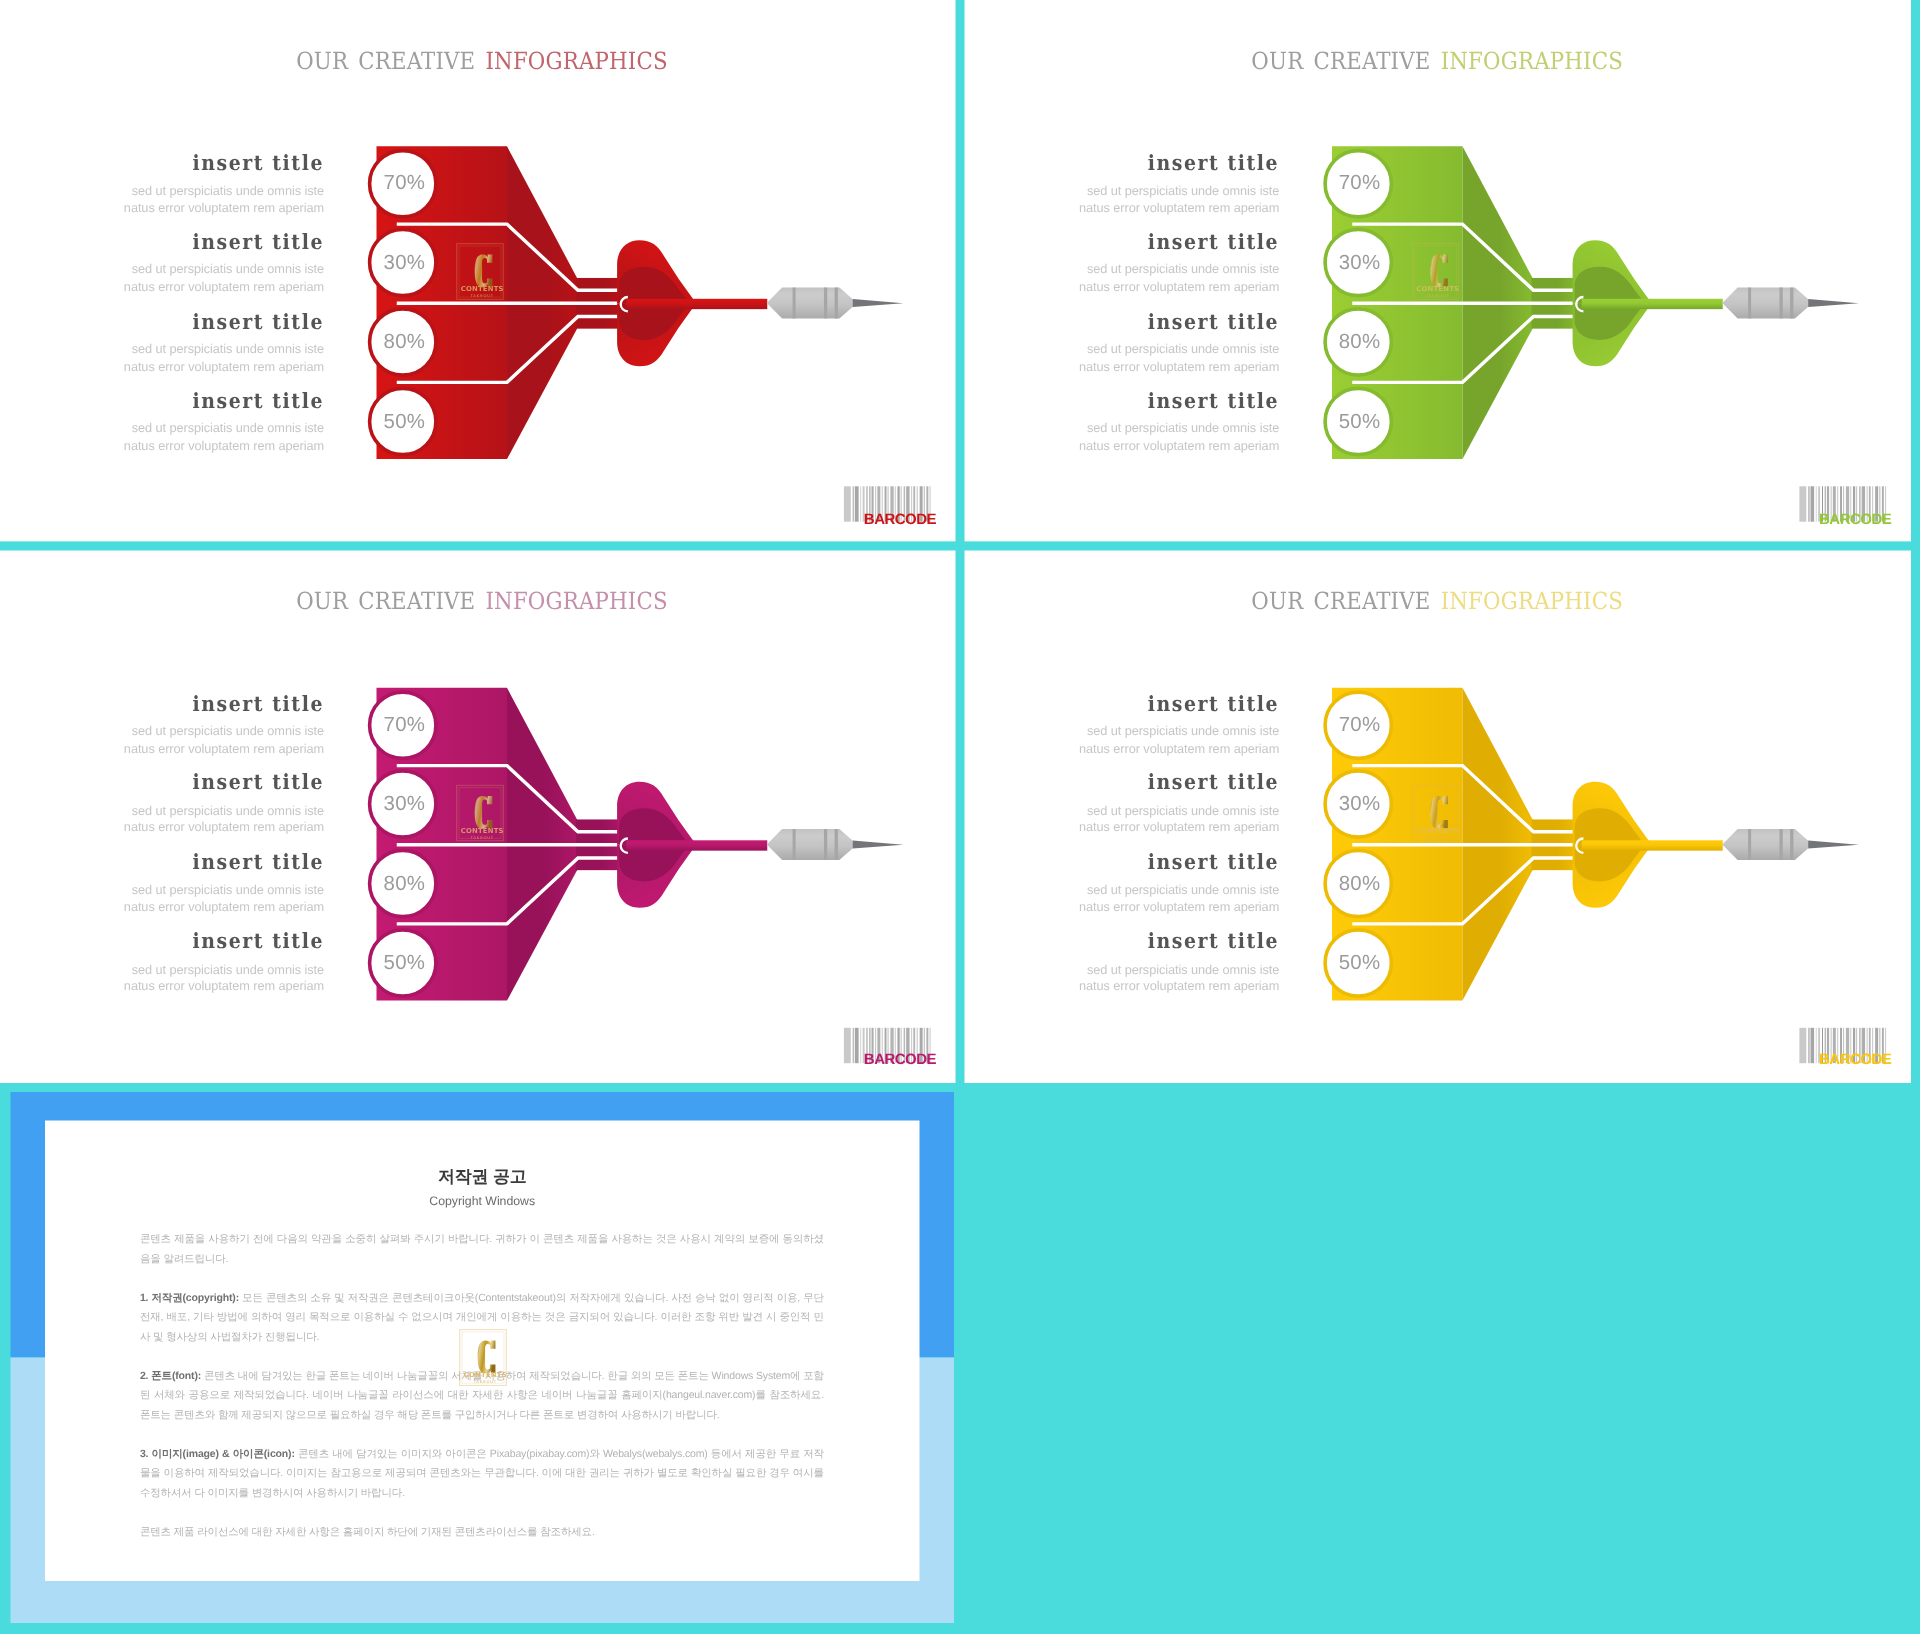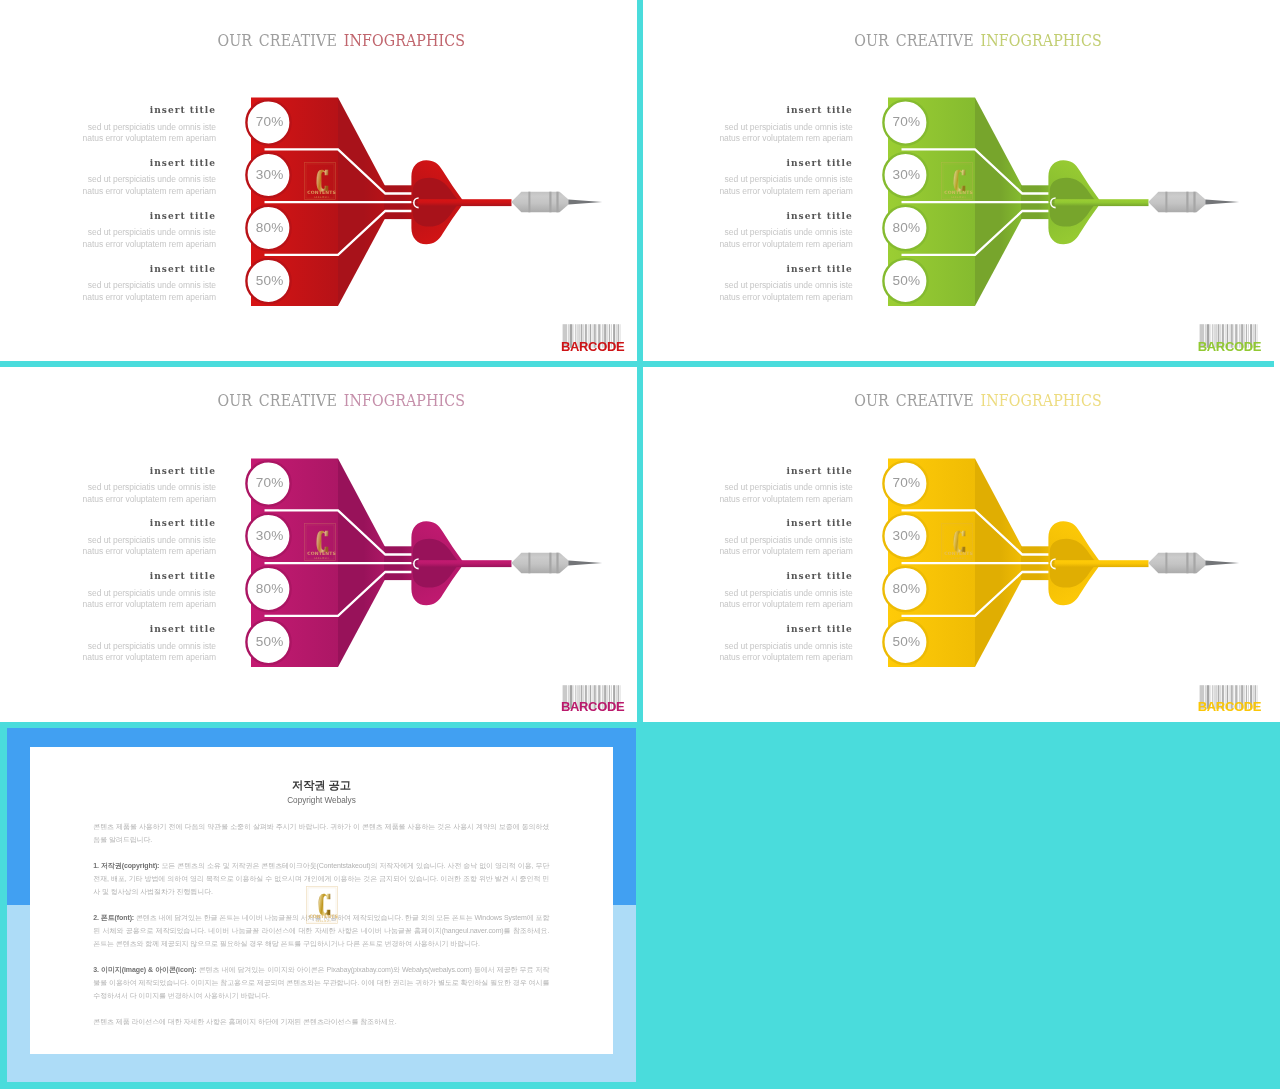--- a/index.html
+++ b/index.html
@@ -1,56 +1,56 @@
 <!DOCTYPE html>
 <html><head>
 <meta charset="utf-8">
 <style>
 
   html,body{margin:0;padding:0;}
   body{width:1280px;height:1089px;background:#4ADCDC;
        font-family:"Liberation Sans",sans-serif;overflow:hidden;}
   .stage{position:relative;width:1280px;height:1089px;background:#4ADCDC;}
-  .slide{position:absolute;background:#ffffff;overflow:hidden;padding-left:40px;}
+  .slide{position:absolute;background:#ffffff;overflow:hidden;}
   .sl-tl{left:0;top:0;width:637.6px;height:361.2px;}
   .sl-tr{left:636.8px;top:0;width:637.6px;height:361.2px;}
   .sl-bl{left:0;top:360.8px;width:637.6px;height:361.2px;}
   .sl-br{left:636.8px;top:360.8px;width:637.6px;height:361.2px;}
   .divider{position:absolute;background:#4ADCDC;}
   .dv-v{left:637.3px;top:0;width:6.2px;height:722px;}
   .dv-h{left:0;top:361.0px;width:1274.4px;height:6.2px;}
 
   .title{position:absolute;top:31.6px;left:2.5px;width:100%;text-align:center;
          font-family:"DejaVu Serif",serif;font-stretch:condensed;font-size:15.8px;
          letter-spacing:0.12px;word-spacing:2.1px;white-space:pre;line-height:17px;}
   .title .g{color:#9e9e9e;}
   .title .a{}
 
   .txtcol{position:absolute;left:19px;width:197px;text-align:right;}
-  .r-title{font-family:"DejaVu Serif",serif;font-stretch:condensed;font-size:10px;
+  .r-title{font-family:"DejaVu Serif",serif;font-stretch:condensed;font-size:14px;
            color:#555;letter-spacing:1.05px;line-height:11px;font-weight:bold;}
   .r-body{font-size:8.5px;color:#c6c6c6;line-height:11.6px;margin-top:6.6px;
           letter-spacing:-0.05px;}
 
   .graphic{position:absolute;left:0;top:0;width:637px;height:358px;}
   .graphic svg.dart,.graphic svg.circles{position:absolute;left:240px;top:88px;
         width:380px;height:240px;}
   .pct{position:absolute;text-align:center;font-size:13.6px;color:#9b9b9b;
        line-height:18px;letter-spacing:0.2px;}
   .wmbox{position:absolute;left:304.2px;top:162px;width:32px;height:38px;opacity:0.78;}
   .wmbox svg.wm{width:32px;height:38px;display:block;}
   .wm-w{font-family:"DejaVu Sans",sans-serif;font-weight:bold;font-size:6px;
         fill:#E0BB6E;letter-spacing:0.2px;}
   .wm-s{font-family:"DejaVu Sans",sans-serif;font-size:3.4px;
         fill:#DDB560;letter-spacing:0.7px;}
 
   .barcode{position:absolute;left:561px;top:322px;width:63px;height:28px;}
   .barcode svg.bc{position:absolute;inset:0;width:63px;height:28px;}
   .barcode .bl{position:absolute;left:0;right:0;bottom:-0.5px;text-align:right;
-               font-weight:bold;font-size:13px;letter-spacing:-0.35px;
+               font-weight:bold;font-size:10px;letter-spacing:-0.35px;
                line-height:9px;}
 
   .cpwrap{position:absolute;left:0;top:728px;width:637px;height:250px;}
   .cp-b1{position:absolute;left:7px;top:0;width:629px;height:176.5px;background:#41A0F2;}
   .cp-b2{position:absolute;left:7px;top:176.5px;width:629px;height:177px;background:#ADDCF7;}
   .cp-paper{position:absolute;left:29.7px;top:19.4px;width:583.6px;height:307px;
             background:#fff;}
   .cp-h1{position:absolute;left:0;right:0;top:29.5px;text-align:center;
          font-size:11.3px;font-weight:bold;color:#3b3b3b;letter-spacing:-0.1px;
          line-height:16px;}
@@ -661,21 +661,21 @@
         <div class="bl" style="color:#FBC606">BARCODE</div>
       </div>
     </div>
 <div class="divider dv-v"></div>
 <div class="divider dv-h"></div>
 <div class="cpwrap">
 <div class="cp-b1"></div>
 <div class="cp-b2"></div>
 <div class="cp-paper">
 <div class="cp-h1">저작권 공고</div>
-<div class="cp-h2">Copyright Webalys</div>
+<div class="cp-h2">Copyright Windows</div>
 <div class="cp-body">
 <p>콘텐츠 제품을 사용하기 전에 다음의 약관을 소중히 살펴봐 주시기 바랍니다. 귀하가 이 콘텐츠 제품을 사용하는 것은 사용시 계약의 보증에 동의하셨음을 알려드립니다.</p>
 <p><b>1. 저작권(copyright):</b><span> 모든 콘텐츠의 소유 및 저작권은 콘텐츠테이크아웃(Contentstakeout)의 저작자에게 있습니다. 사전 승낙 없이 영리적 이용, 무단전재, 배포, 기타 방법에 의하여 영리 목적으로 이용하실 수 없으시며 개인에게 이용하는 것은 금지되어 있습니다. 이러한 조항 위반 발견 시 중인적 민사 및 형사상의 사법절차가 진행됩니다.</span></p>
 <p><b>2. 폰트(font):</b><span> 콘텐츠 내에 담겨있는 한글 폰트는 네이버 나눔글꼴의 서체를 사용하여 제작되었습니다. 한글 외의 모든 폰트는 Windows System에 포함된 서체와 공용으로 제작되었습니다. 네이버 나눔글꼴 라이선스에 대한 자세한 사항은 네이버 나눔글꼴 홈페이지(hangeul.naver.com)를 참조하세요. 폰트는 콘텐츠와 함께 제공되지 않으므로 필요하실 경우 해당 폰트를 구입하시거나 다른 폰트로 변경하여 사용하시기 바랍니다.</span></p>
 <p><b>3. 이미지(image) &amp; 아이콘(icon):</b><span> 콘텐츠 내에 담겨있는 이미지와 아이콘은 Pixabay(pixabay.com)와 Webalys(webalys.com) 등에서 제공한 무료 저작물을 이용하여 제작되었습니다. 이미지는 참고용으로 제공되며 콘텐츠와는 무관합니다. 이에 대한 권리는 귀하가 별도로 확인하실 필요한 경우 여시를 수정하셔서 다 이미지를 변경하시여 사용하시기 바랍니다.</span></p>
 <p>콘텐츠 제품 라이선스에 대한 자세한 사항은 홈페이지 하단에 기재된 콘텐츠라이선스를 참조하세요.</p>
 </div>
 <div class="cp-wm">
 <svg class="wm" viewBox="0 0 42 50">
             <defs>

